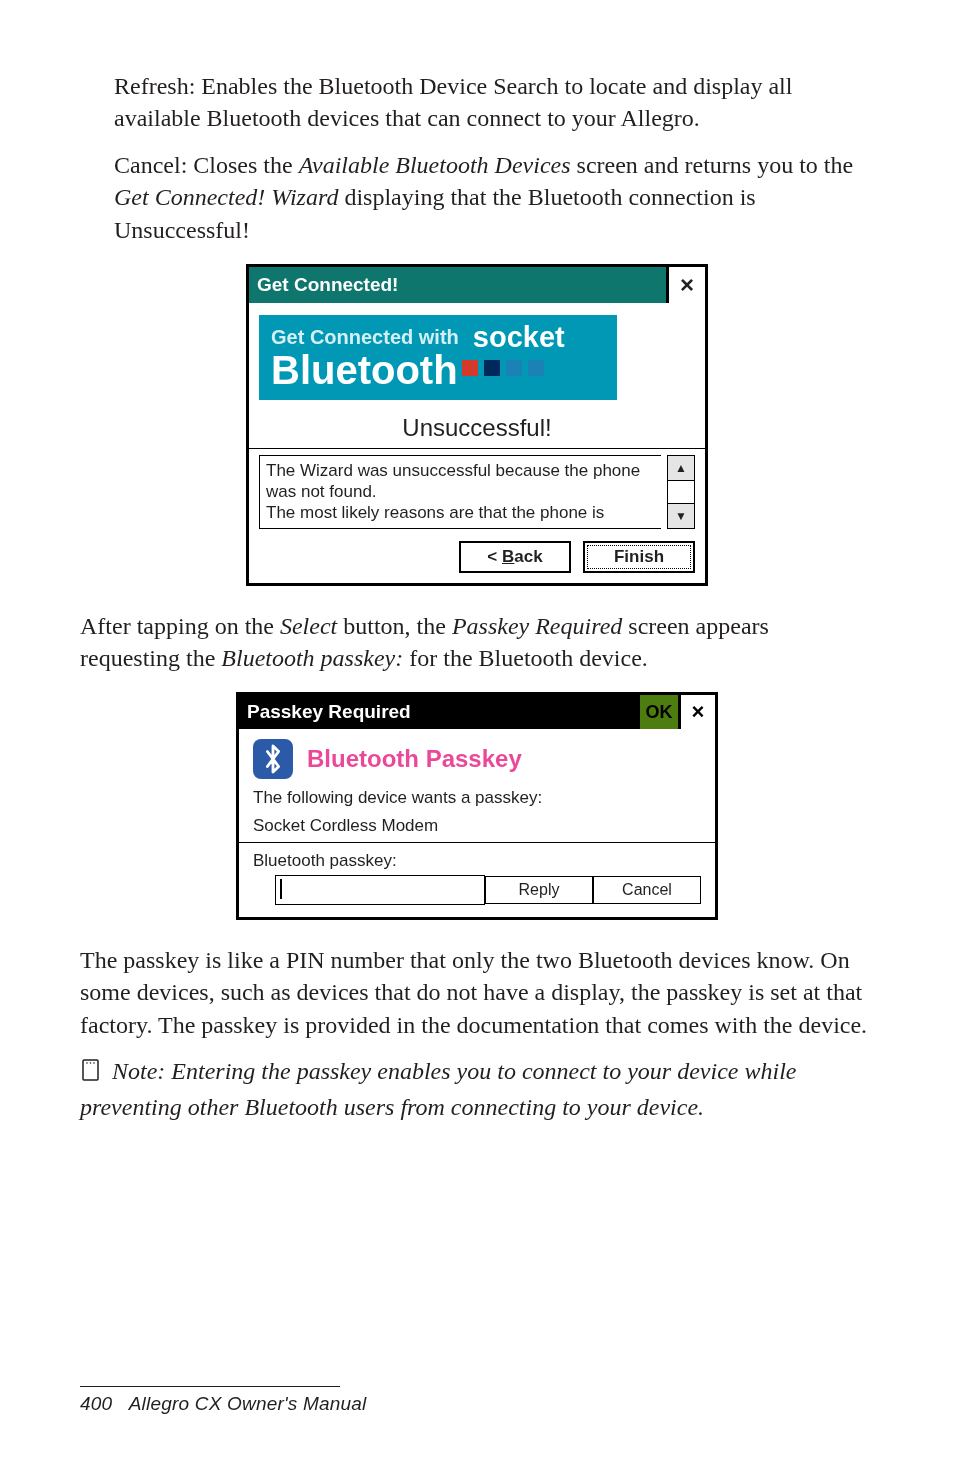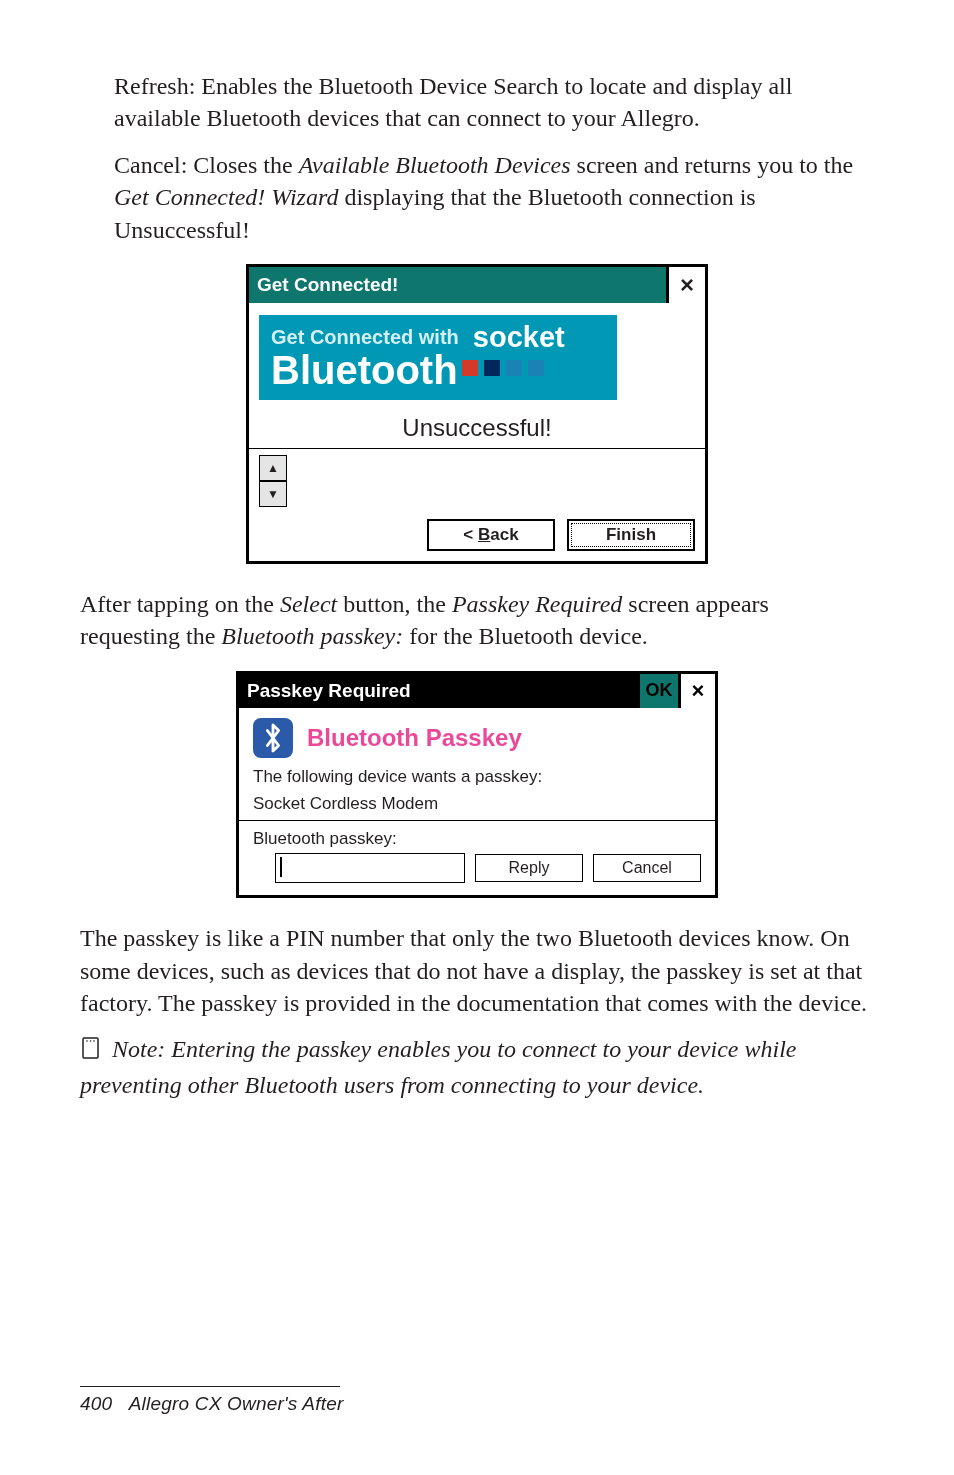--- a/index.html
+++ b/index.html
@@ -166,21 +166,21 @@
     display: flex;
     justify-content: flex-end;
     gap: 12px;
     padding-top: 12px;
   }
   .btn {
     border: 2px solid #000;
     background: #fff;
     font-size: 17px;
     font-weight: bold;
-    padding: 4px 14px;
+    padding: 4px 6px;
     min-width: 96px;
     text-align: center;
   }
   .btn.focus {
     outline: 1px dotted #000;
     outline-offset: -5px;
   }
   .back-lbl > .u { text-decoration: underline; }
 
   
@@ -201,21 +201,21 @@
     background: #000;
     color: #fff;
     font-weight: bold;
     font-size: 19px;
     padding-left: 8px;
     display: flex;
     align-items: center;
   }
   .ok-box {
     width: 38px;
-    background: #0f766e;
+    background: #4d7c0f;
     color: #000;
     font-weight: bold;
     font-size: 18px;
     display: flex;
     align-items: center;
     justify-content: center;
     border-left: 3px solid #000;
   }
   .x-box {
     width: 34px;
@@ -261,21 +261,20 @@
     height: 1px;
     background: #000;
     margin: 4px -14px 8px -14px;
   }
   .pk-label {
     font-size: 17px;
     margin-top: 2px;
   }
   .pk-row {
     display: flex;
-    gap: 10px;
     align-items: center;
     margin-top: 4px;
     margin-left: 22px;
   }
   .pk-input {
     flex: 1;
     border: 1px solid #000;
     height: 28px;
     position: relative;
   }
@@ -357,20 +356,22 @@
               <span class="bar bar3"></span>
               <span class="bar bar3"></span>
             </span>
           </div>
         </div>
 
         <div class="unsuccess">Unsuccessful!</div>
         <div class="sep"></div>
 
         <div class="msg-row">
+          <div class="msg-text" style="white-space: pre-line;">The Wizard was unsuccessful because the phone was not found.
+The most likely reasons are that the phone is</div>
           <div class="scroll">
             <div class="scroll-btn">▲</div>
             <div class="scroll-btn">▼</div>
           </div>
         </div>
 
         <div class="btn-row">
           <div class="btn">
             <span class="back-lbl">
               <span>&lt; </span><span class="u">B</span><span>ack</span>
@@ -437,17 +438,17 @@
         <circle cx="10.5" cy="5" r="0.8" fill="#231f20"></circle>
         <circle cx="14" cy="5" r="0.8" fill="#231f20"></circle>
       </svg>
     </span>
     <em class="ital">Note: Entering the passkey enables you to connect to your device while preventing other Bluetooth users from connecting to your device.</em>
   </p>
 
   <div class="footer">
     <div class="footer-line"></div>
     <div class="footer-text">
-      <span>400</span>&nbsp;&nbsp;&nbsp;<span>Allegro CX Owner's After</span>
+      <span>400</span>&nbsp;&nbsp;&nbsp;<span>Allegro CX Owner's Manual</span>
     </div>
   </div>
 
 </div>
 
 </body></html>

